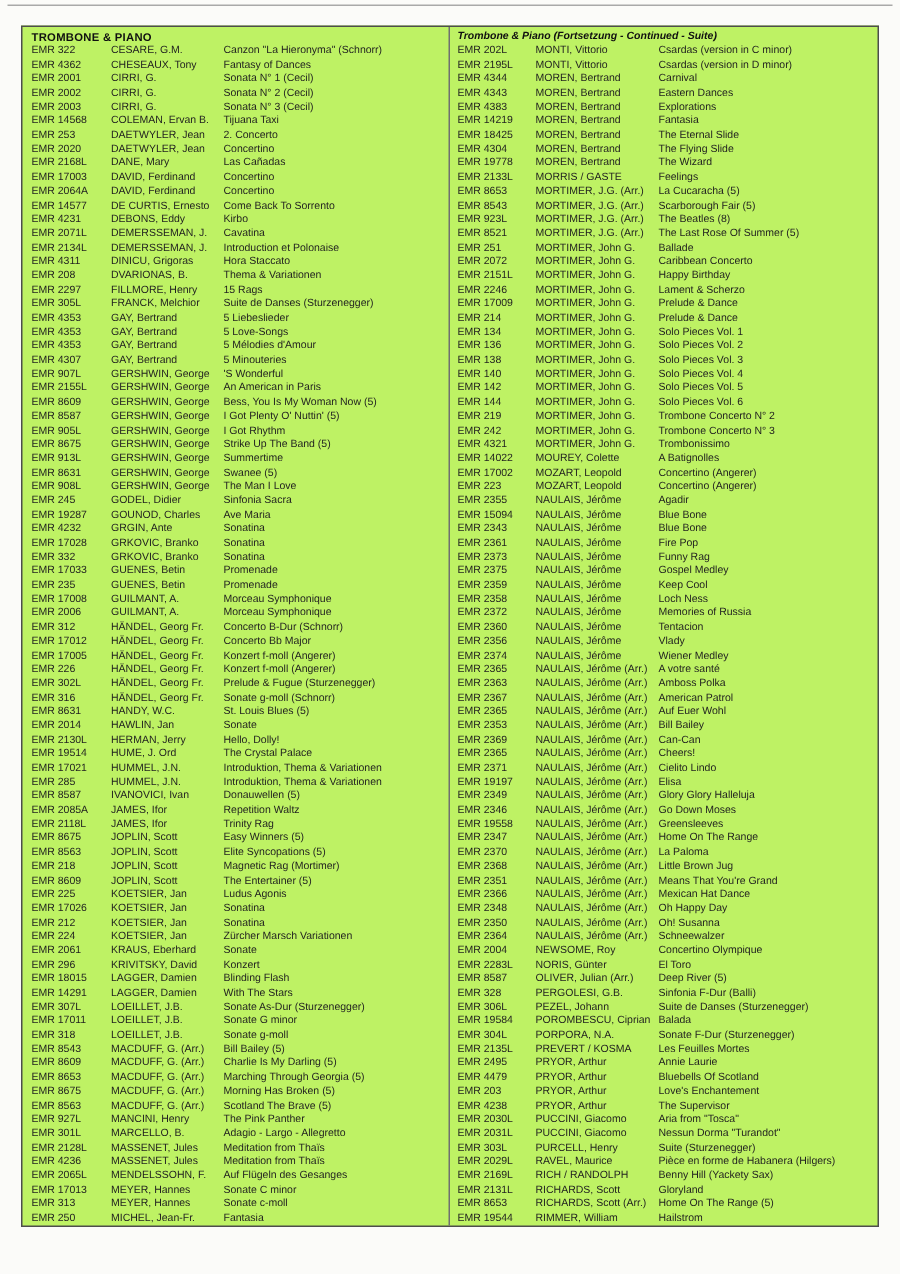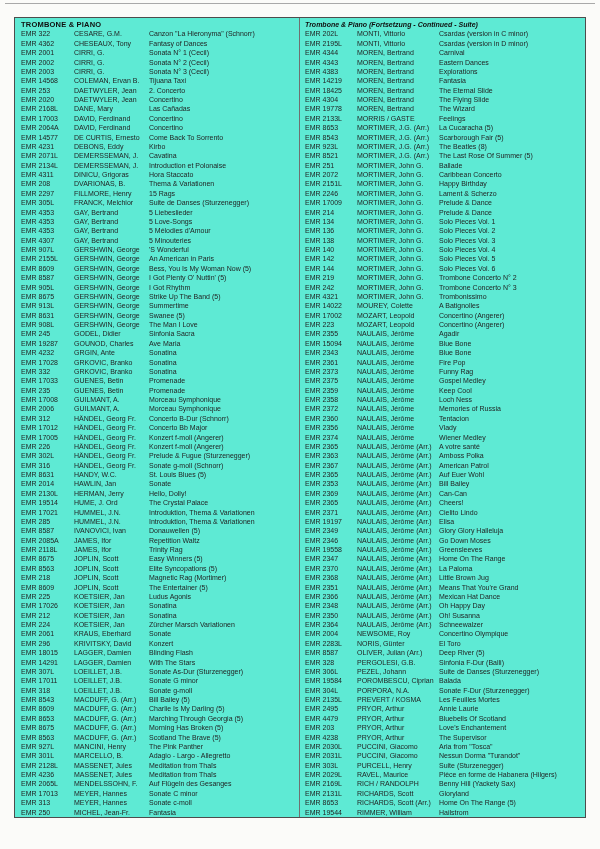--- a/index.html
+++ b/index.html
@@ -11,21 +11,21 @@
   }
   .page { position:relative; width:600px; height:849px; }
   .top-rule {
     position:absolute; top:3px; left:5px; width:590px; height:1px;
     background:#a9a9a9;
   }
   .box {
     position:absolute; left:14px; top:17px;
     width:570px; height:799px;
     border:1px solid #4d4d4d;
-    background:#5eead4;
+    background:#bef264;
     display:flex;
   }
   .col { box-sizing:border-box; padding-top:2px; overflow:hidden; }
   .col-left  { width:284px; padding-left:6px; }
   .divider   { width:1px; background:#707070; }
   .col-right { flex:1; padding-left:5px; }
   .col-header {
     font-size:7.5px; font-weight:bold; line-height:9.38px;
     color:#101010; letter-spacing:0.2px; white-space:nowrap;
   }

